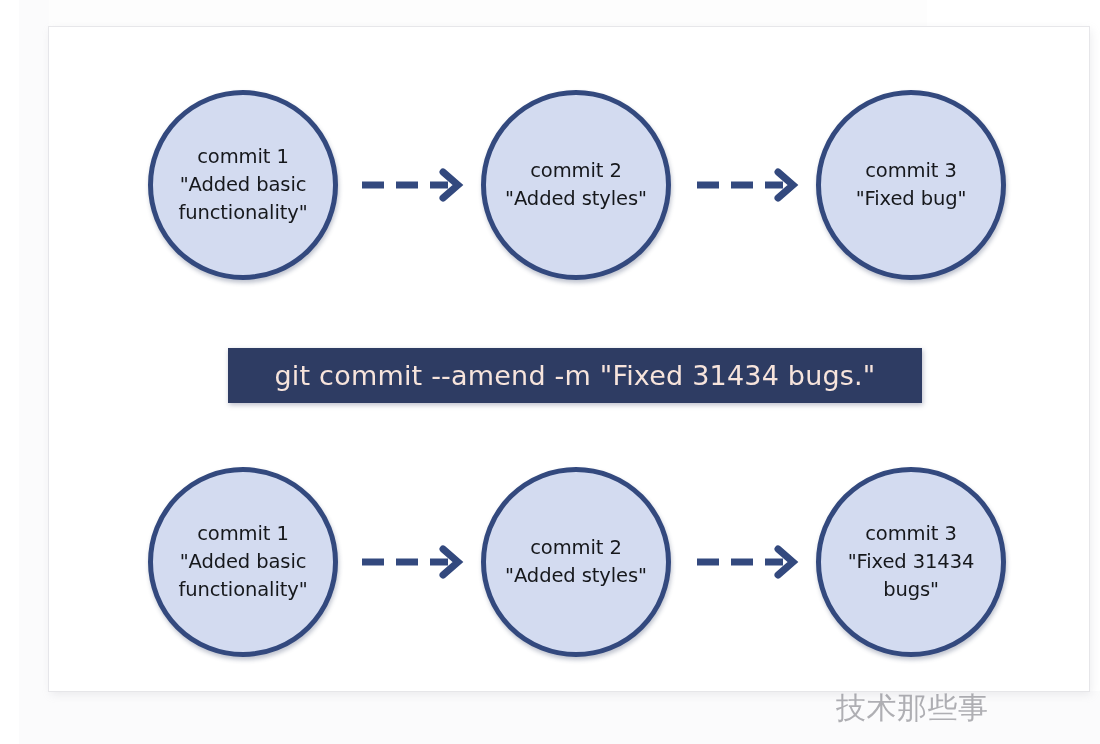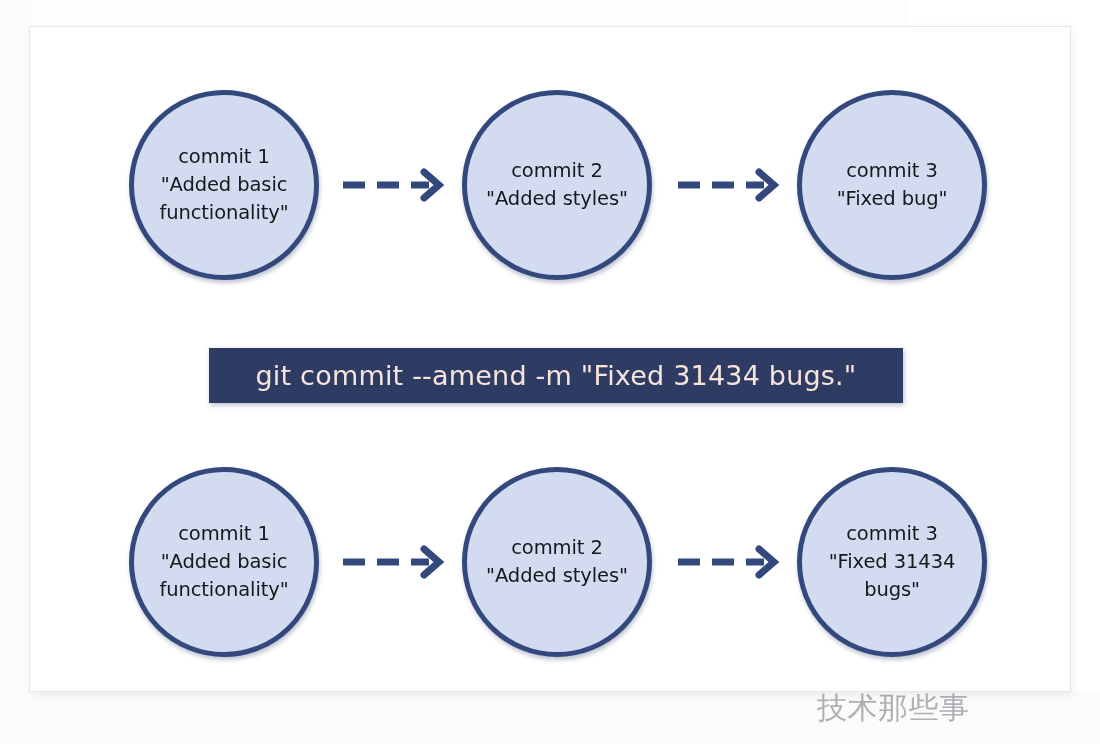--- a/index.html
+++ b/index.html
@@ -13,20 +13,21 @@
     font-family: "DejaVu Sans", "Liberation Sans", sans-serif;
     overflow: hidden;
   }
 
   
   #stage {
     position: relative;
     width: 908px;
     height: 744px;
     background: #fdfdfd;
+    margin-left: 19px;
   }
 
   
   #page-card {
     position: absolute;
     left: 30px;
     top: 27px;
     width: 1040px;
     height: 664px;
     background: #ffffff;

